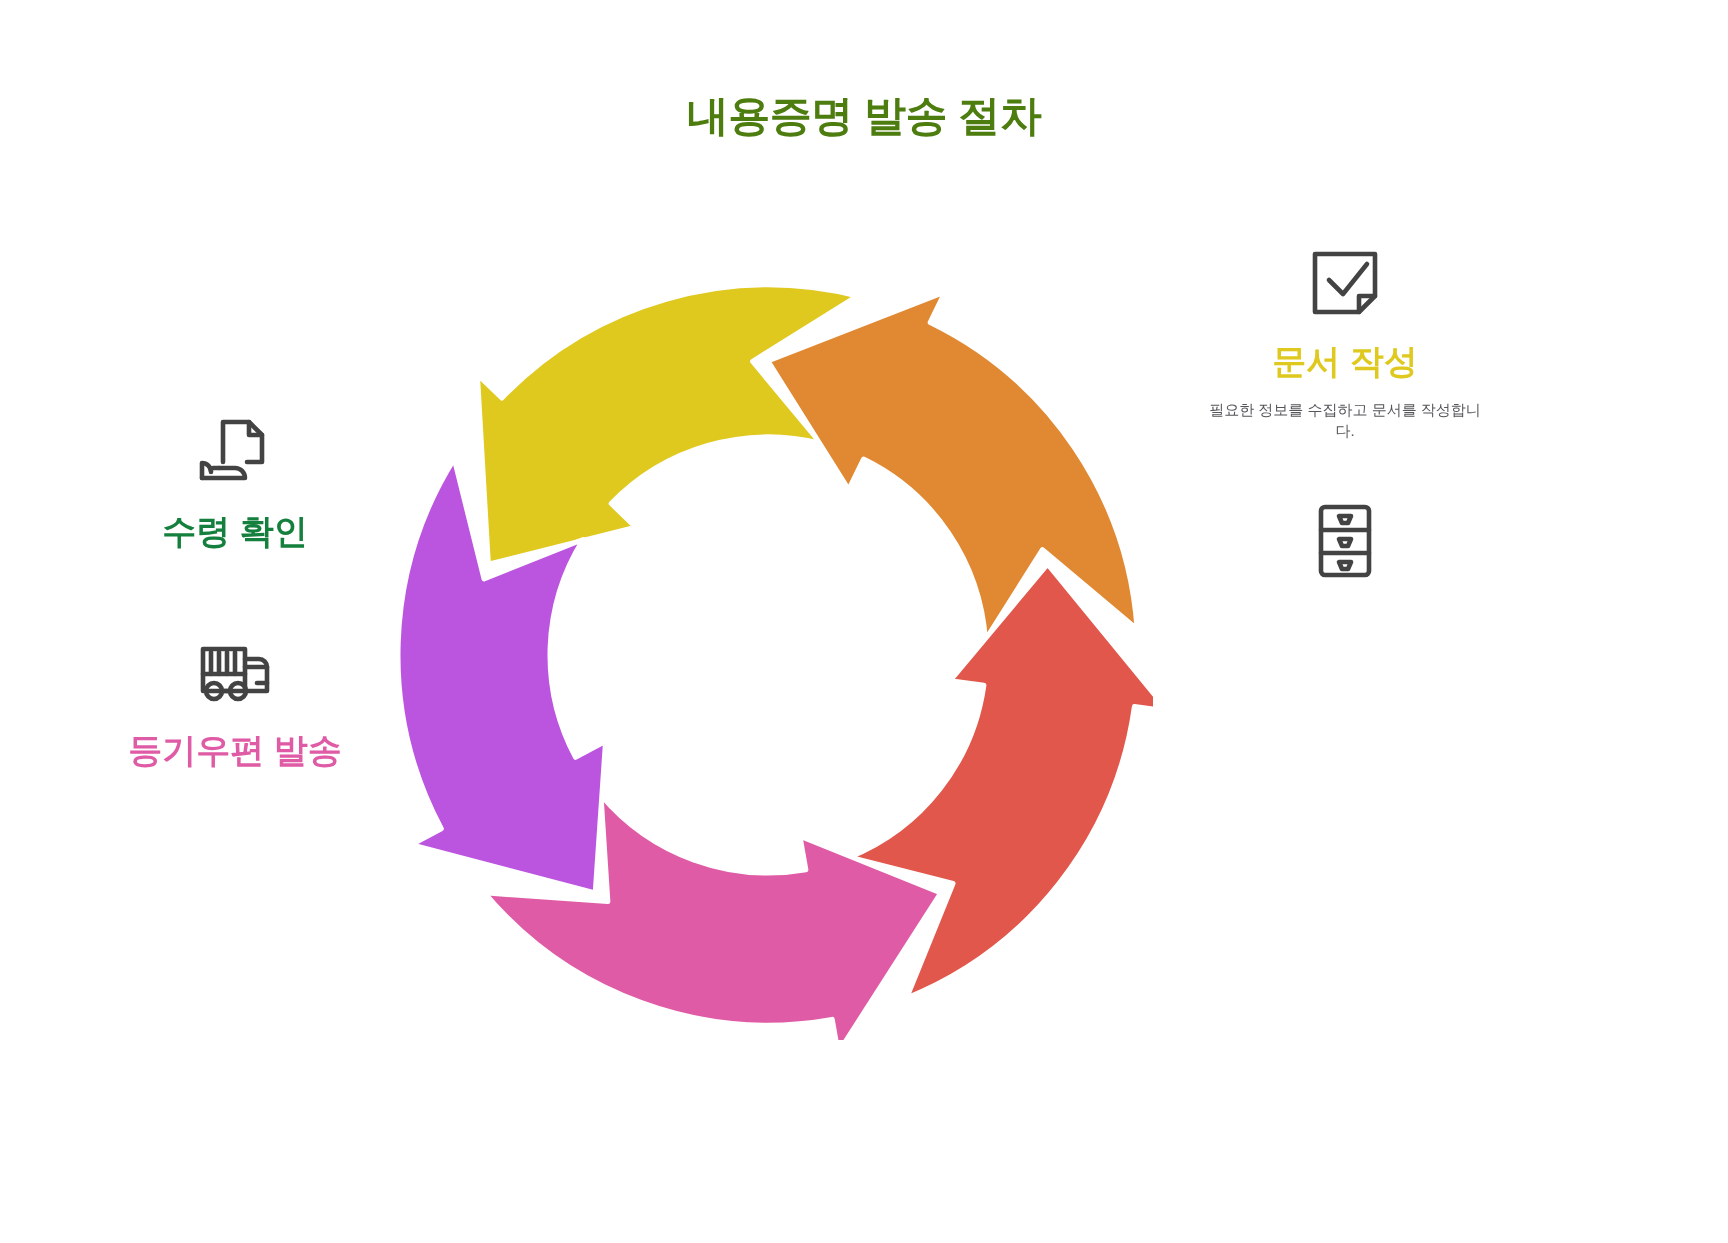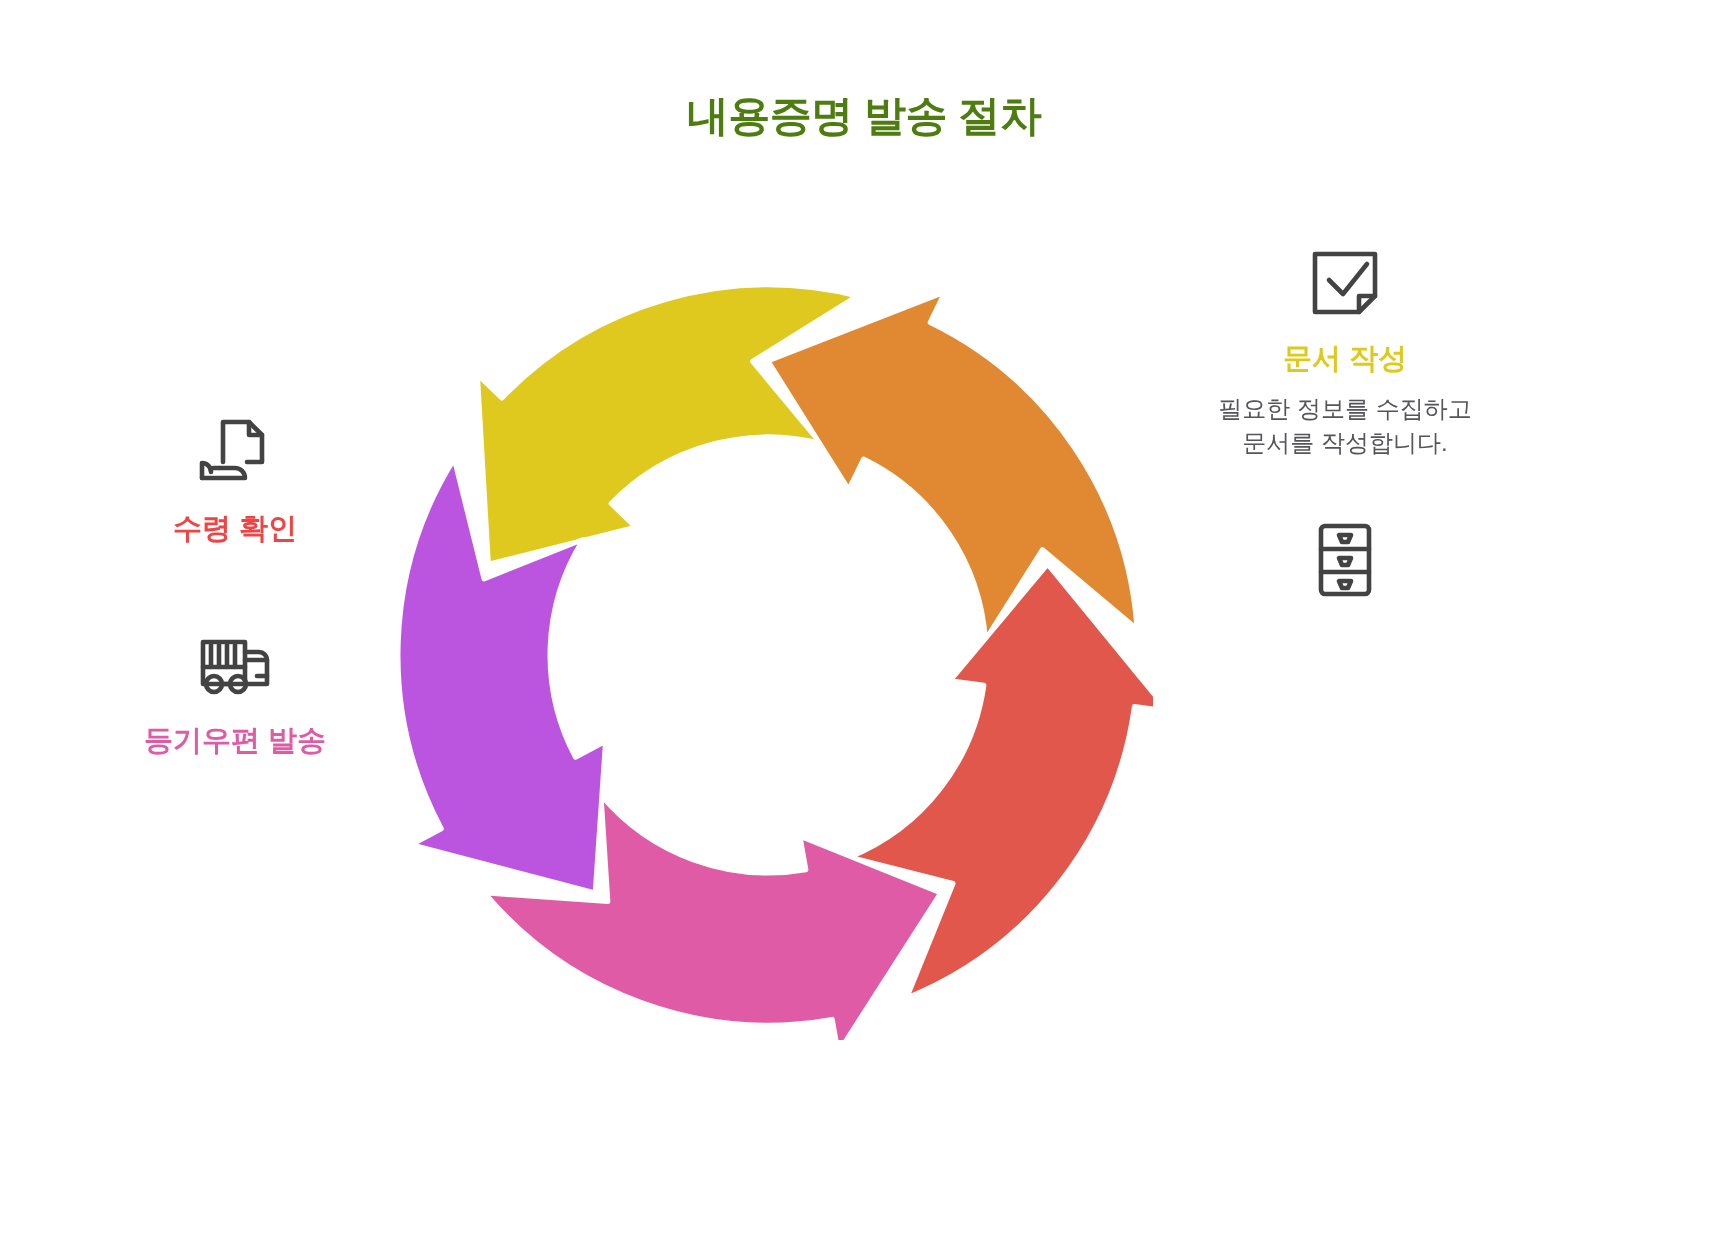--- a/index.html
+++ b/index.html
@@ -51,27 +51,27 @@
     margin-bottom: 12px;
   }
   .step-icon {
     height: 104px;
     display: flex;
     align-items: center;
     justify-content: center;
   }
   .step-icon svg { display: block; }
   .step-title {
-    font-size: 29px;
+    font-size: 34px;
     font-weight: bold;
     margin-top: 6px;
     line-height: 1.25;
   }
   .step-desc {
-    font-size: 24px;
+    font-size: 15px;
     color: #55555a;
     line-height: 1.42;
     margin-top: 16px;
     padding: 0 26px;
   }
 
   
   #col-left  .step:nth-child(1) { margin-bottom: 66px; }
   #col-right .step:nth-child(1) { margin-bottom: 48px; }
   #col-right .step:nth-child(2) { margin-bottom: 42px; }
@@ -100,21 +100,21 @@
     <div class="step">
       <div class="step-icon">
         <svg width="104" height="104" viewBox="0 0 104 104" fill="none" stroke="#434343" stroke-width="4.6" stroke-linecap="round" stroke-linejoin="round">
           <path d="M40 62 V22 H66 L79 35 V62 H64"></path>
           <path d="M79 35 H66 V22"></path>
           <path d="M19 78 H62 a10 10 0 0 0 -10 -10 H36"></path>
           <path d="M19 63 a9 9 0 0 1 9 9 M19 63 V78"></path>
           <path d="M36 68 H30"></path>
         </svg>
       </div>
-      <div class="step-title" style="color:#ef4444">수령 확인</div>
+      <div class="step-title" style="color:#15803d">수령 확인</div>
     </div>
 
     <div class="step">
       <div class="step-icon">
         <svg width="104" height="104" viewBox="0 0 104 104" fill="none" stroke="#434343" stroke-width="4.6" stroke-linecap="round" stroke-linejoin="round">
           <path d="M20 30 H62 V72 H20 Z"></path>
           <path d="M28 33 V55 M36 33 V55 M44 33 V55 M52 33 V55"></path>
           <path d="M20 55 H62"></path>
           <path d="M62 40 H76 a8 8 0 0 1 8 8 V72 H62"></path>
           <path d="M62 48 H84"></path>

